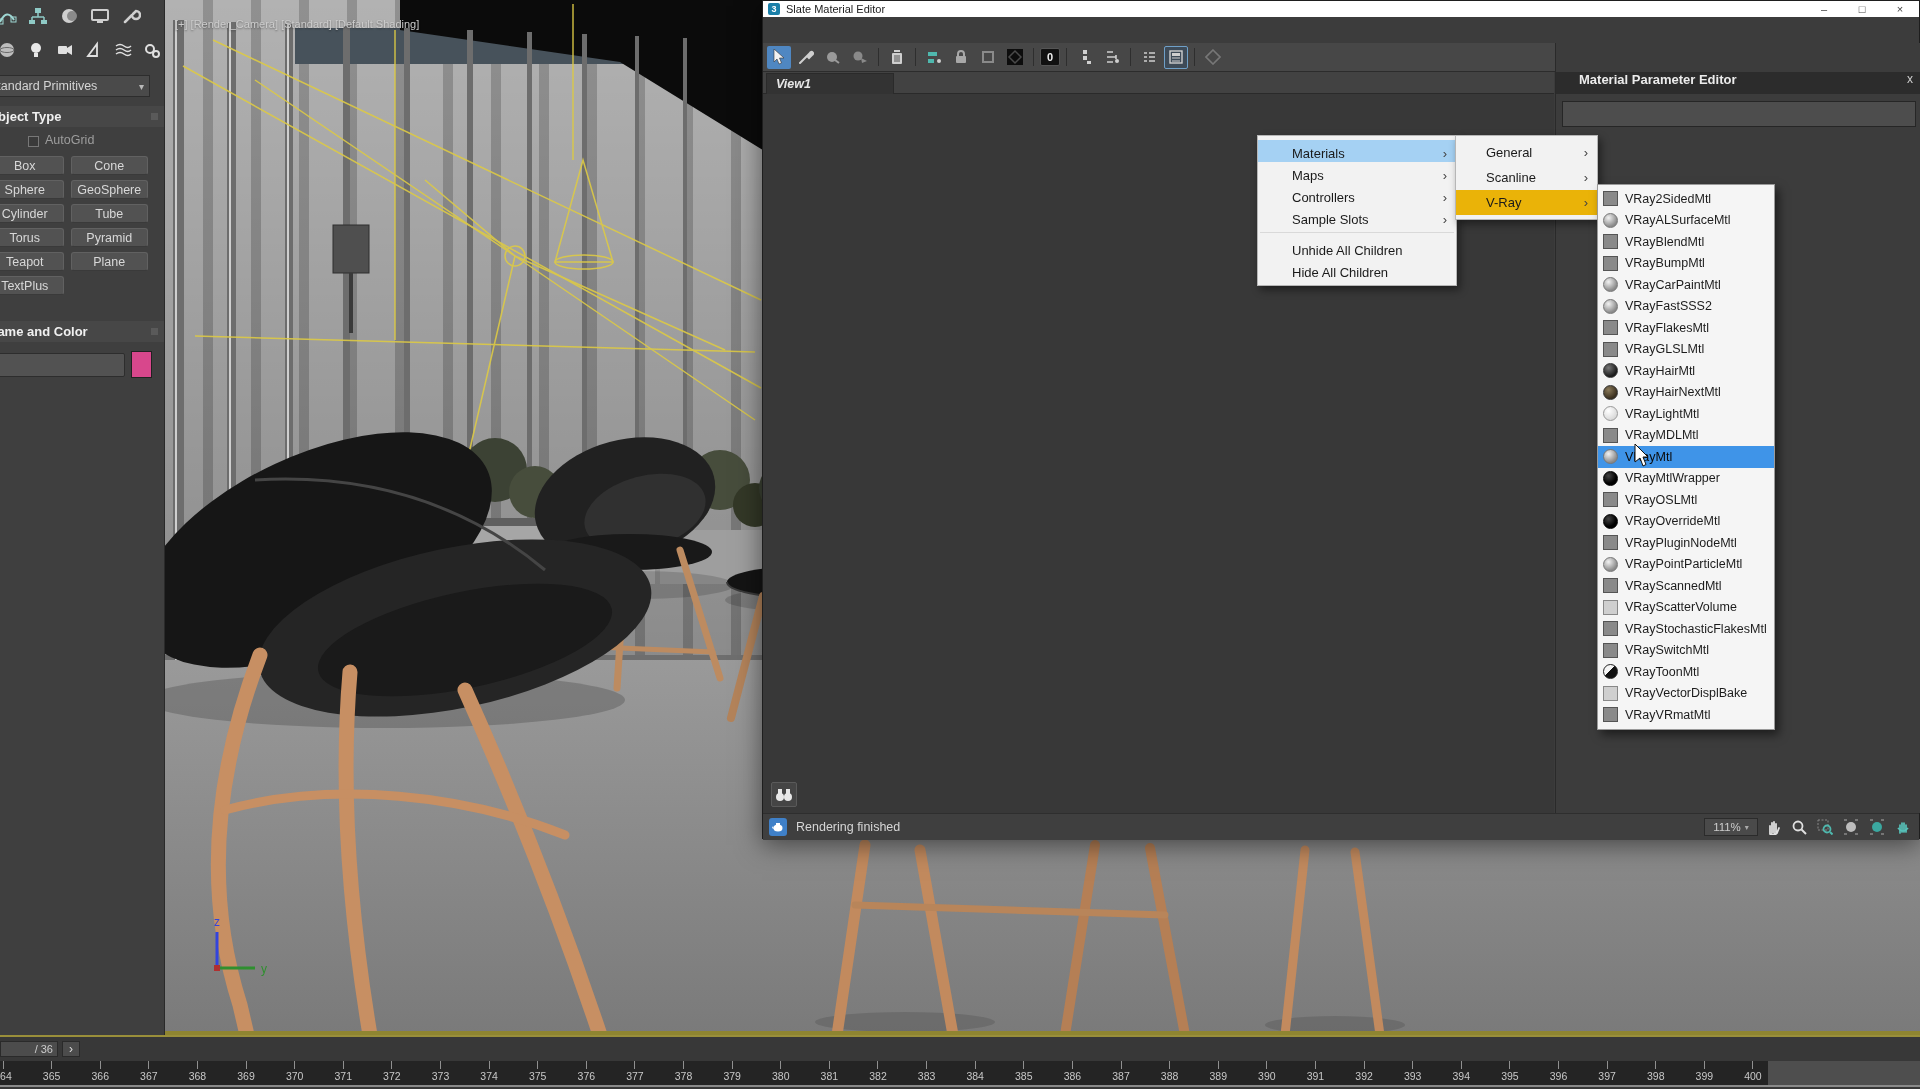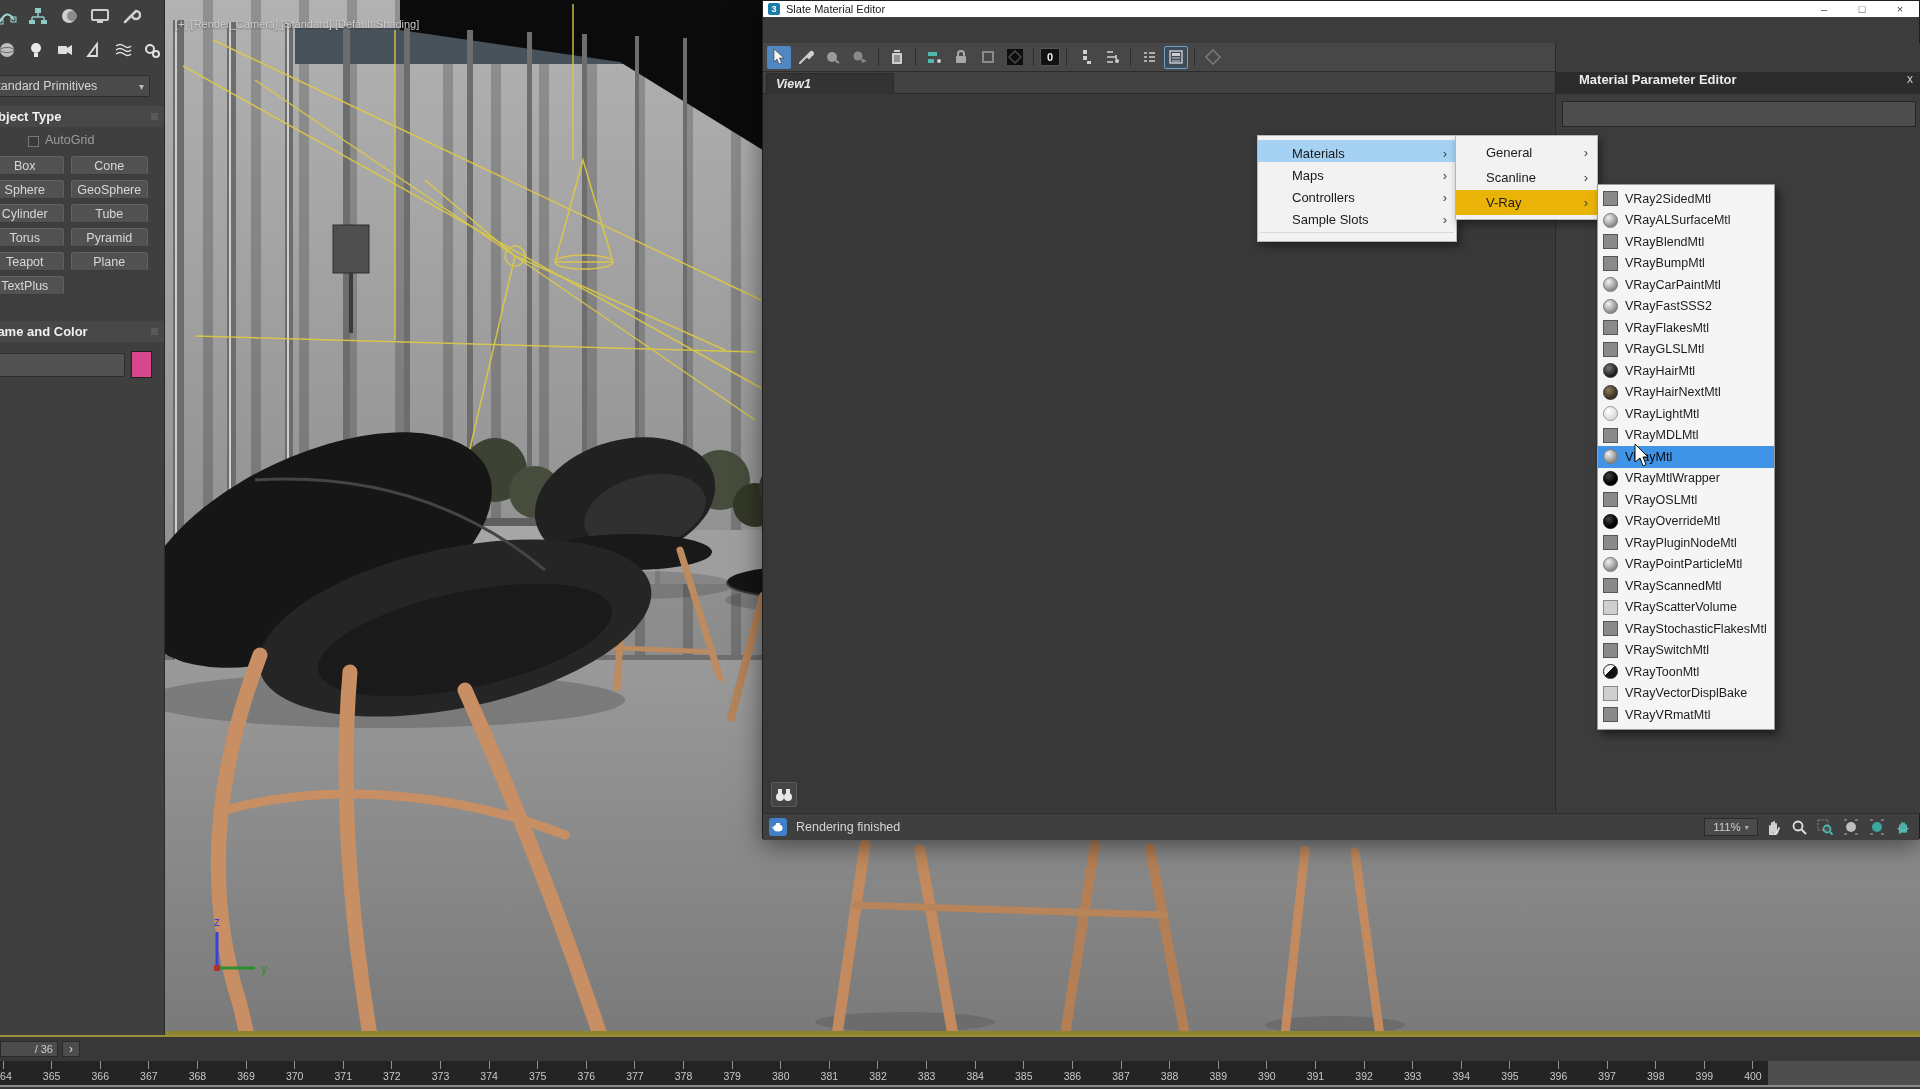--- a/index.html
+++ b/index.html
@@ -801,20 +801,30 @@
           <span>Controllers</span>
           <span class="arrow">›</span>
         </div>
 
         <div class="cm-row">
           <span>Sample Slots</span>
           <span class="arrow">›</span>
         </div>
       </div>
     <div class="cm-sep"></div>
+    <div>
+
+        <div class="cm-row">
+          <span>Unhide All Children</span>
+        </div>
+
+        <div class="cm-row">
+          <span>Hide All Children</span>
+        </div>
+      </div>
   </div>
 
   <div id="submenu" class="menu-pop">
 
       <div class="sm-row">
         <span>General</span>
         <span class="arrow">›</span>
       </div>
 
       <div class="sm-row">

